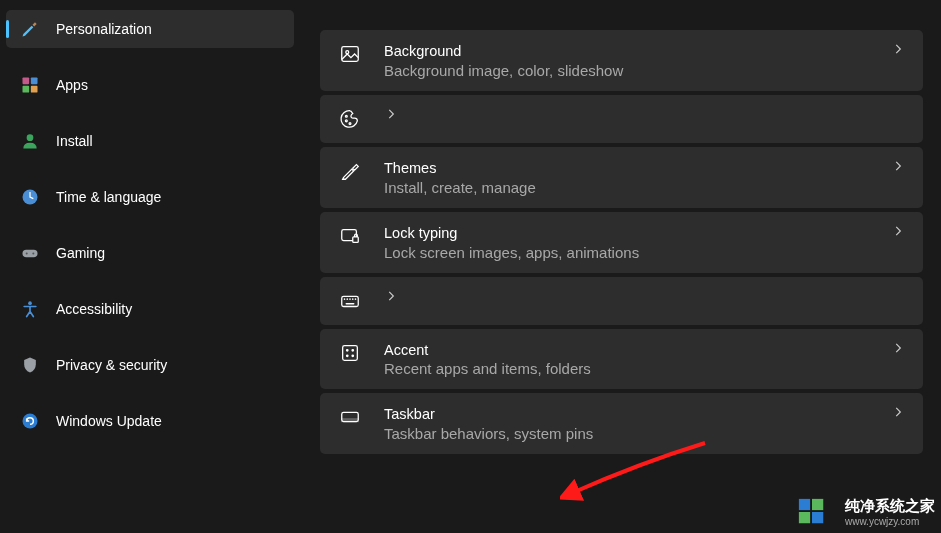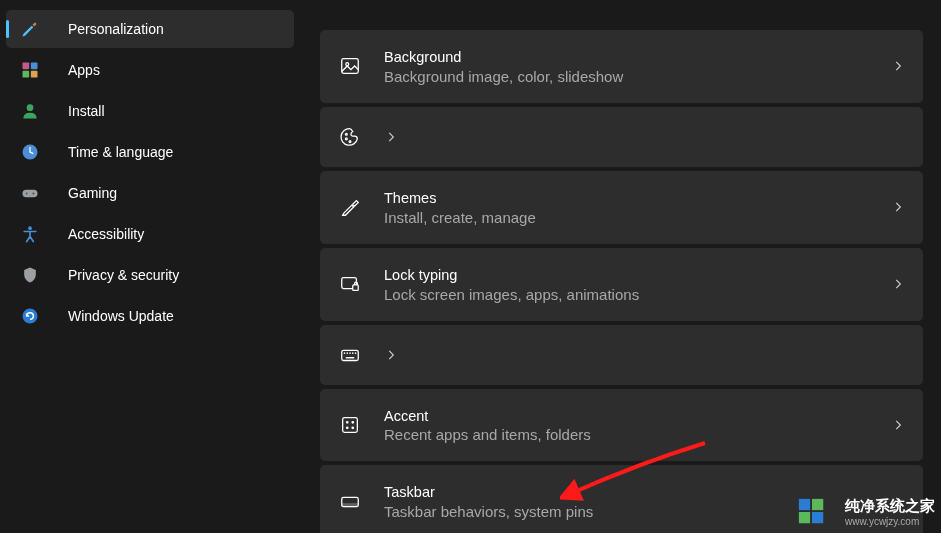--- a/index.html
+++ b/index.html
@@ -1,24 +1,24 @@
 <!DOCTYPE html>
 <html><head>
 <meta charset="utf-8">
 <style>
 *{margin:0;padding:0;box-sizing:border-box;font-family:"Segoe UI",sans-serif}
 body{background:#1a1a1a;color:#fff;width:941px;height:533px;overflow:hidden;display:flex}
 .sidebar{width:300px;padding:10px 6px}
-.nav-item{display:flex;align-items:center;gap:28px;padding:9px 14px;border-radius:5px;cursor:pointer;margin-bottom:3px;position:relative}
+.nav-item{display:flex;align-items:center;gap:16px;padding:9px 14px;border-radius:5px;cursor:pointer;margin-bottom:18px;position:relative}
 .nav-item.active{background:#2d2d2d}
 .nav-item.active::before{content:"";position:absolute;left:0;top:10px;bottom:10px;width:3px;background:#4cc2ff;border-radius:2px}
 .nav-icon{width:20px;height:20px;display:flex;align-items:center;justify-content:center;flex-shrink:0}
 .nav-label{font-size:14px;color:#fff}
 .main{flex:1;padding:30px 18px 0 20px;overflow-y:auto}
-.setting-row{display:flex;align-items:center;background:#2d2d2d;border-radius:5px;padding:18px 18px;margin-bottom:4px;cursor:pointer}
+.setting-row{display:flex;background:#2d2d2d;border-radius:5px;padding:12px 18px;margin-bottom:4px;cursor:pointer}
 .row-icon{width:24px;height:24px;margin-right:22px;display:flex;align-items:center;justify-content:center;flex-shrink:0}
 .row-text{flex:1}
 .row-title{font-size:14.5px;color:#fff;line-height:1.3}
 .row-sub{font-size:15px;color:#a8a8a8;margin-top:1px}
 .chev{width:14px;height:14px;flex-shrink:0}
 .arrow{position:absolute;left:560px;top:438px;pointer-events:none}
 .watermark{position:absolute;right:6px;bottom:6px;display:flex;align-items:center;gap:18px;font-size:14px;color:#fff}
 .wm-logo{width:30px;height:30px}
 svg{display:block}
 </style>

